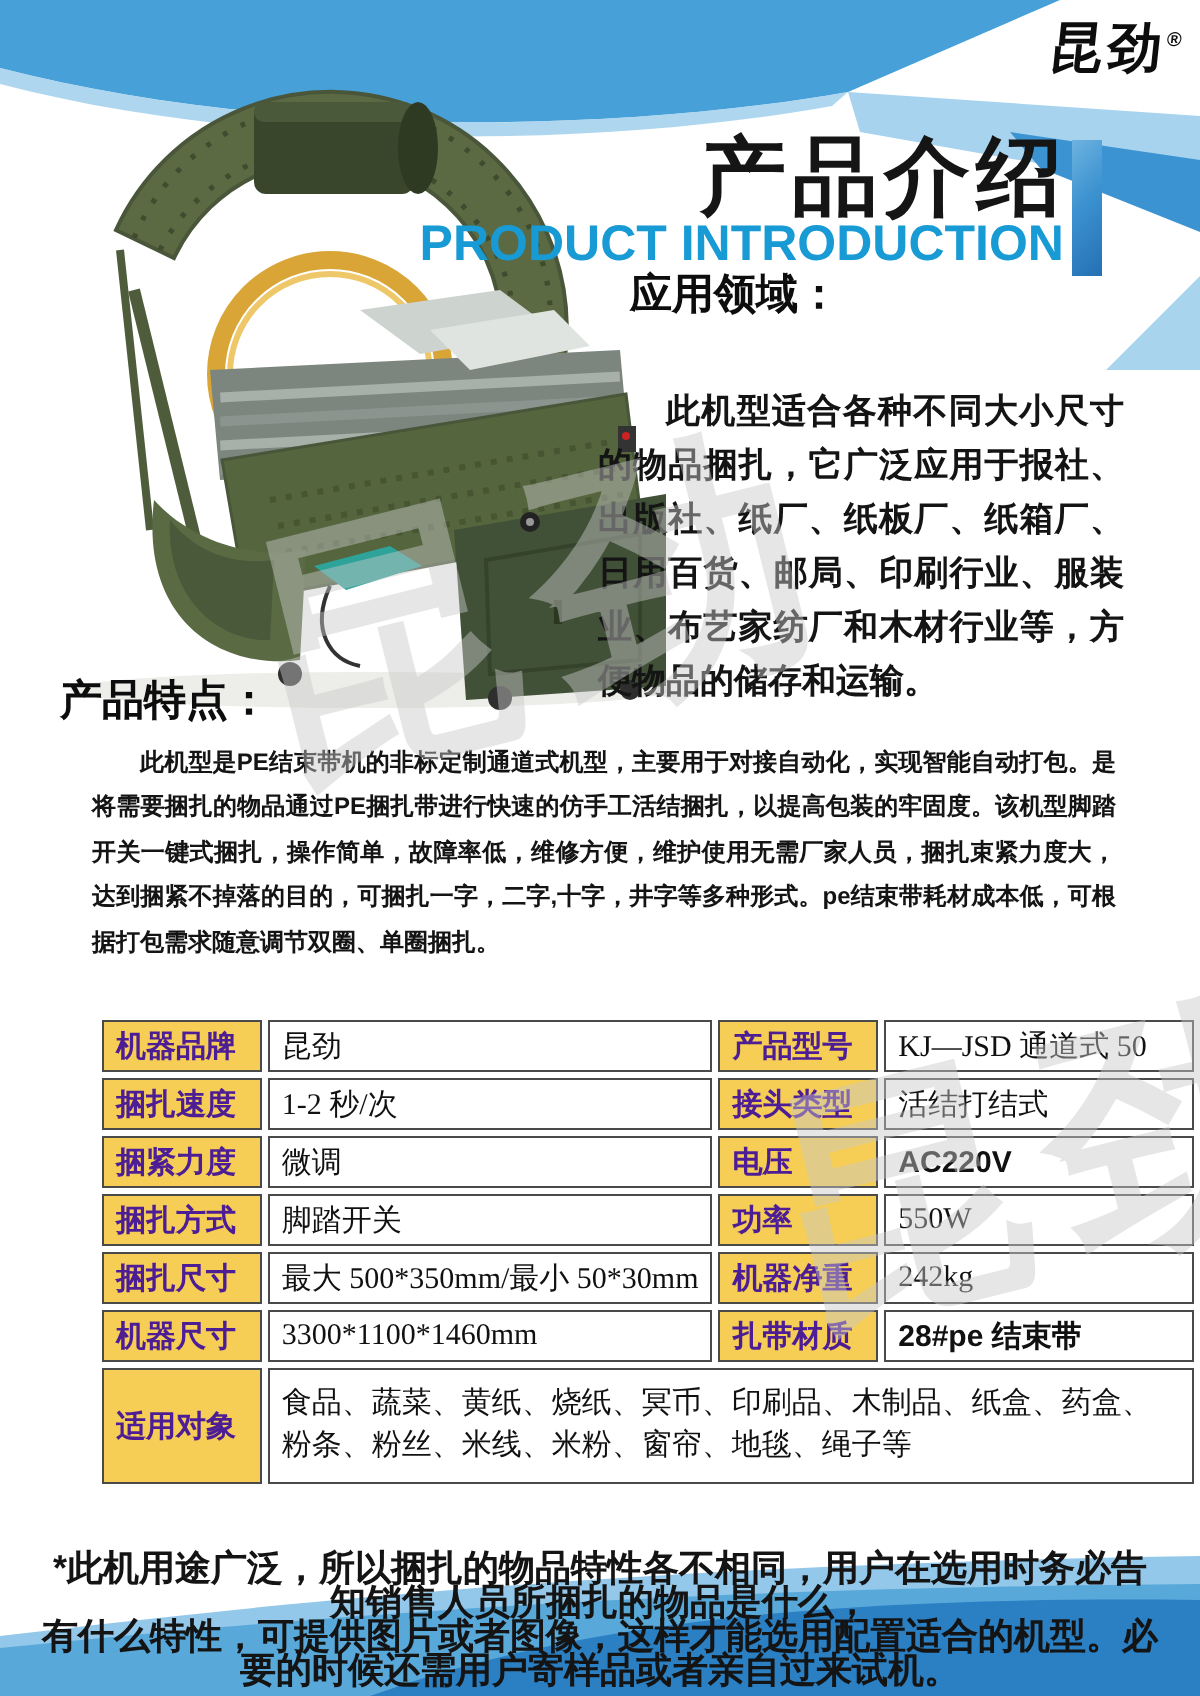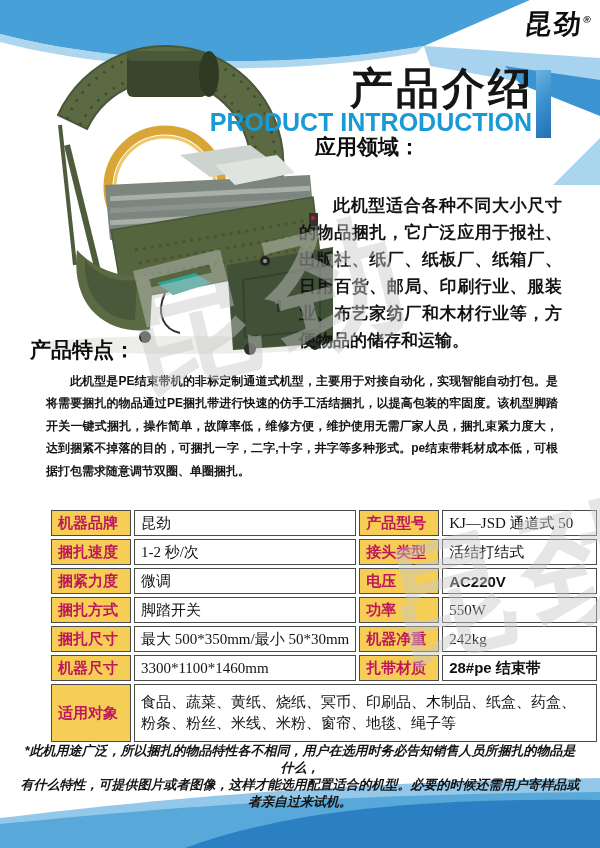--- a/index.html
+++ b/index.html
@@ -53,32 +53,32 @@
   
   .spec{
     position:absolute;top:507px;left:48px;z-index:2;
     border-collapse:separate;border-spacing:3px;background:#fff;
   }
   .spec td{
     border:1px solid #4a4a4a;font-size:15px;height:20px;
     padding:2px 6px;vertical-align:middle;white-space:nowrap;
   }
   .spec td.lab{
-    background:#f6ce55;font-weight:bold;width:72px;color:#be185d;
+    background:#f6ce55;font-weight:bold;width:72px;color:#4c1d95;
   }
   .spec td.val{font-family:"Liberation Serif","DejaVu Serif",serif;color:#111;}
   .spec td.v1{width:166px;}
   .spec td.v2{width:158px;}
   .spec td.strong{font-family:"Liberation Sans","DejaVu Sans",sans-serif;font-weight:bold;}
   .spec td.span-val{white-space:normal;line-height:21px;height:52px;font-size:15px;}
   .spec td.span-lab{height:52px;margin-left:16px;}
   
   .footnote{
-    position:absolute;top:742px;left:20px;width:560px;z-index:2;
-    font-size:13px;font-weight:bold;line-height:17px;text-align:center;color:#141414;font-style:italic;
+    position:absolute;top:776px;left:20px;width:560px;z-index:2;
+    font-size:18px;font-weight:bold;line-height:17px;text-align:center;color:#141414;
   }
 </style>
 </head>
 <body>
 
 <div class="page">
 
   <svg class="hdr-svg" width="600" height="185" viewBox="0 0 600 185">
     <path d="M0,0 H530 L424,46 C310,66 140,70 0,34 Z" fill="#47a0d8"></path>
     <path d="M0,34 C140,70 310,66 424,46 L416,53 C300,74 130,76 0,42 Z" fill="#8cc6e8" opacity="0.7"></path>

